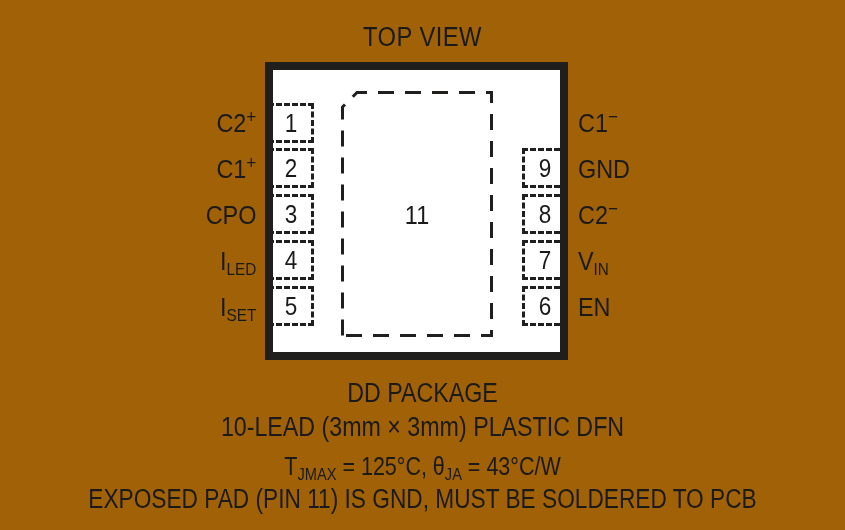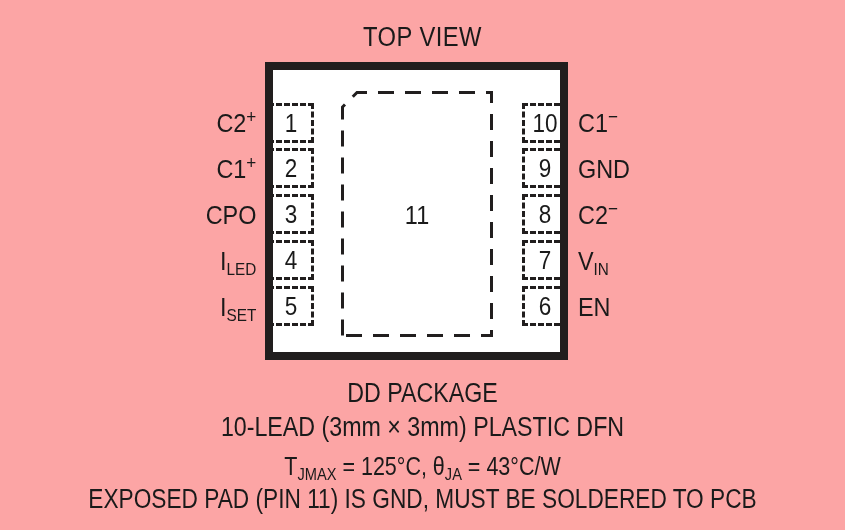--- a/index.html
+++ b/index.html
@@ -4,21 +4,21 @@
 <style>
   html, body {
     margin: 0;
     padding: 0;
     background: #ffffff;
   }
   #page {
     position: relative;
     width: 845px;
     height: 530px;
-    background: #fca5a5;
+    background: #a16207;
     font-family: "Liberation Sans", sans-serif;
     color: #1a1a1a;
     overflow: hidden;
   }
 
   
   #top-view-title {
     position: absolute;
     left: 0;
     top: 22px;
@@ -159,21 +159,20 @@
     </svg>
   </div>
   <div id="exposed-pad-label">11</div>
 
   <div class="pin-pad left row1"><span>1</span></div>
   <div class="pin-pad left row2"><span>2</span></div>
   <div class="pin-pad left row3"><span>3</span></div>
   <div class="pin-pad left row4"><span>4</span></div>
   <div class="pin-pad left row5"><span>5</span></div>
 
-  <div class="pin-pad right row1"><span>10</span></div>
   <div class="pin-pad right row2"><span>9</span></div>
   <div class="pin-pad right row3"><span>8</span></div>
   <div class="pin-pad right row4"><span>7</span></div>
   <div class="pin-pad right row5"><span>6</span></div>
 
   <div class="edge-cover" id="edge-cover-left"></div>
   <div class="edge-cover" id="edge-cover-right"></div>
 
   <div class="pin-label left lbl1"><span>C2</span><span class="sup">+</span></div>
   <div class="pin-label left lbl2"><span>C1</span><span class="sup">+</span></div>

